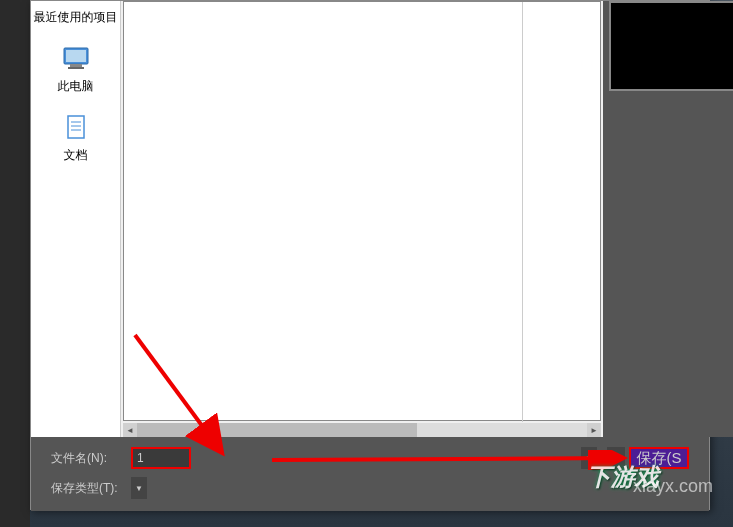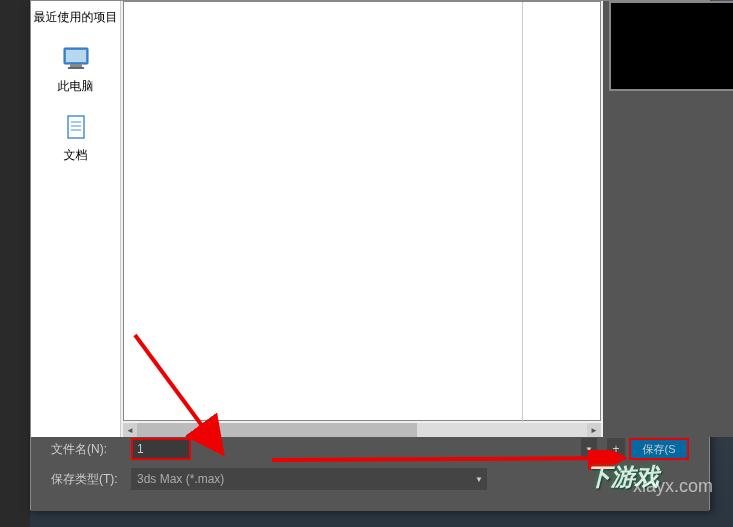--- a/index.html
+++ b/index.html
@@ -129,21 +129,21 @@
       left: 6px;
       top: 0;
     }
     .bottom-bar {
       position: absolute;
       left: 0;
       top: 436px;
       width: 100%;
       height: 74px;
       background: #555;
-      padding: 1px 20px;
+      padding: 10px 20px;
     }
     .form-row {
       display: flex;
       align-items: center;
       margin-bottom: 8px;
     }
     .form-label {
       width: 80px;
       color: #ccc;
       font-size: 12px;
@@ -173,24 +173,24 @@
       color: #ccc;
       display: flex;
       align-items: center;
       justify-content: center;
       font-size: 8px;
       cursor: pointer;
     }
     .save-btn {
       width: 60px;
       height: 22px;
-      background: #0369a1;
+      background: #4c1d95;
       border: 2px solid #e00;
       color: #ccc;
-      font-size: 11px;
+      font-size: 15px;
       cursor: pointer;
       display: flex;
       align-items: center;
       justify-content: center;
     }
     .plus-btn {
       width: 18px;
       height: 22px;
       background: #444;
       color: #ccc;
@@ -308,21 +308,20 @@
       <div class="form-label">文件名(N):</div>
       <input class="filename-highlight" value="1" style="">
       <div style="flex:1"></div>
       <div class="dropdown-btn">▼</div>
       <div style="width:10px"></div>
       <div class="plus-btn">+</div>
       <div class="save-btn">保存(S</div>
     </div>
     <div class="form-row">
       <div class="form-label">保存类型(T):</div>
-      <div class="filetype-display">3ds Max (*.max)</div>
       <div class="dropdown-btn">▼</div>
     </div>
   </div>
 
 </div>
 
 <svg class="arrow-annotation arrow1" viewBox="0 0 110 130">
   <defs>
       <marker id="ah1" markerWidth="10" markerHeight="10" refX="8" refY="5" orient="auto">
         <polygon points="0,0 10,5 0,10" fill="#e00"></polygon>

